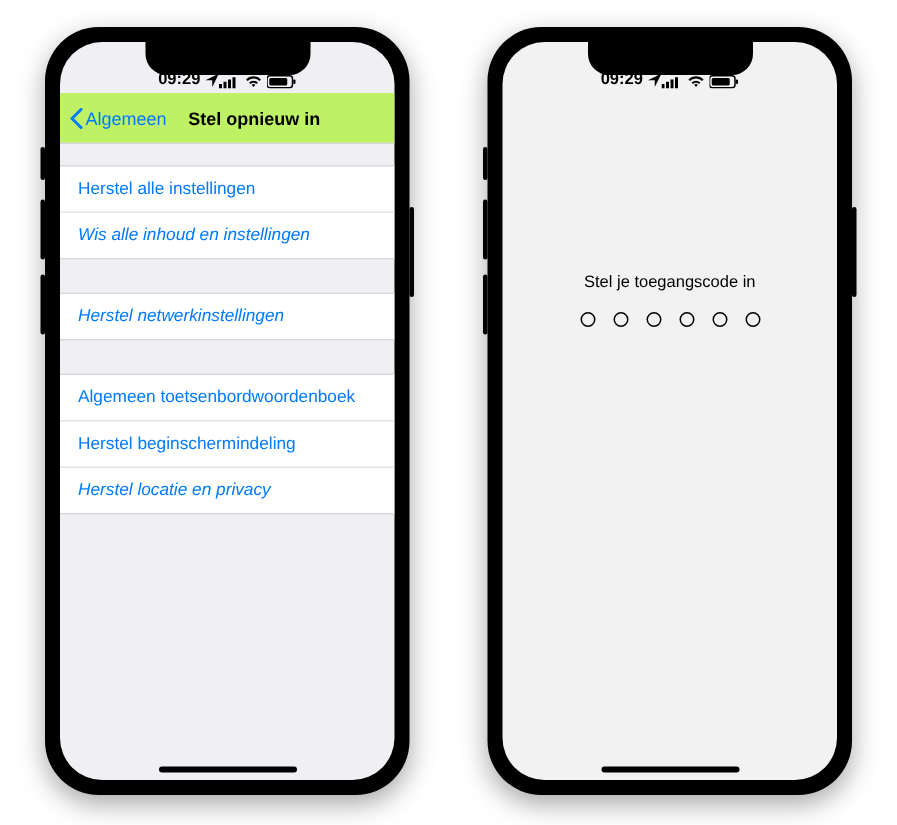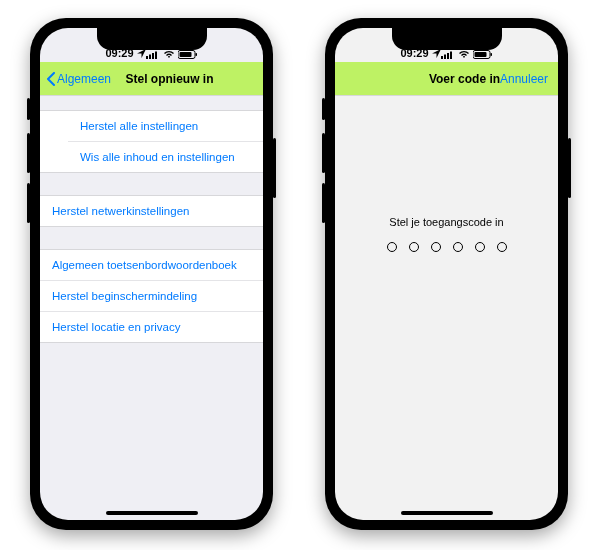--- a/index.html
+++ b/index.html
@@ -31,23 +31,23 @@
   .status-right { display: flex; align-items: center; gap: 3px; }
   .nav-bar {
     height: 34px; background: #bef264; border-bottom: 1px solid #d7d7da;
     display: flex; align-items: center; justify-content: center; position: relative;
     font-size: 12px;
   }
   .nav-back { position: absolute; left: 6px; display: flex; align-items: center; color: #007aff; gap:1px;}
   .nav-title { font-weight: 700; color: #000; padding-left: 36px; }
   .nav-right { position: absolute; right: 10px; color: #007aff; }
   .group { margin-top: 22px; background: #fff; border-top: 1px solid #d7d7da; border-bottom: 1px solid #d7d7da; }
-  .group.first { margin-top: 14px; padding-left: 28px; }
+  .group.first { margin-top: 14px; }
   .row { padding: 9px 12px; color: #007aff; font-size: 11.5px; border-bottom: 1px solid #e4e4e7; }
-  .row:last-child { border-bottom: none; }
+  .row:last-child { border-bottom: none; font-style: italic; }
   .home-ind { position: absolute; bottom: 5px; left: 50%; transform: translateX(-50%); width: 92px; height: 4px; background: #000; border-radius: 3px; }
   .passcode-body { display:flex; flex-direction:column; align-items:center; justify-content:flex-start; padding-top:120px; }
   .pc-label { font-size: 11px; color:#000; margin-bottom:14px; }
   .dots { display:flex; gap:12px; }
   .dot { width:10px; height:10px; border:1px solid #000; border-radius:50%; }
   .chev { display:inline-block; }
   svg { display:block; }
 </style>
 </head>
 <body>
@@ -156,26 +156,20 @@
         <span>
           <svg width="20" height="9" viewBox="0 0 20 9">
               <rect x="0" y="0.5" width="17" height="8" rx="2" fill="none" stroke="#000" stroke-width="1"></rect>
               <rect x="1.5" y="2" width="12" height="5" rx="1" fill="#000"></rect>
               <rect x="17.5" y="3" width="1.5" height="3" rx="0.7" fill="#000"></rect>
             </svg>
         </span>
       </div>
     </div>
 
-    <div class="nav-bar">
-      <div class="nav-title">Voer code in</div>
-      <div class="nav-right">
-        <span>Annuleer</span>
-      </div>
-    </div>
 
     <div class="passcode-body">
       <div class="pc-label">Stel je toegangscode in</div>
       <div class="dots">
         <div class="dot"></div>
         <div class="dot"></div>
         <div class="dot"></div>
         <div class="dot"></div>
         <div class="dot"></div>
         <div class="dot"></div>

